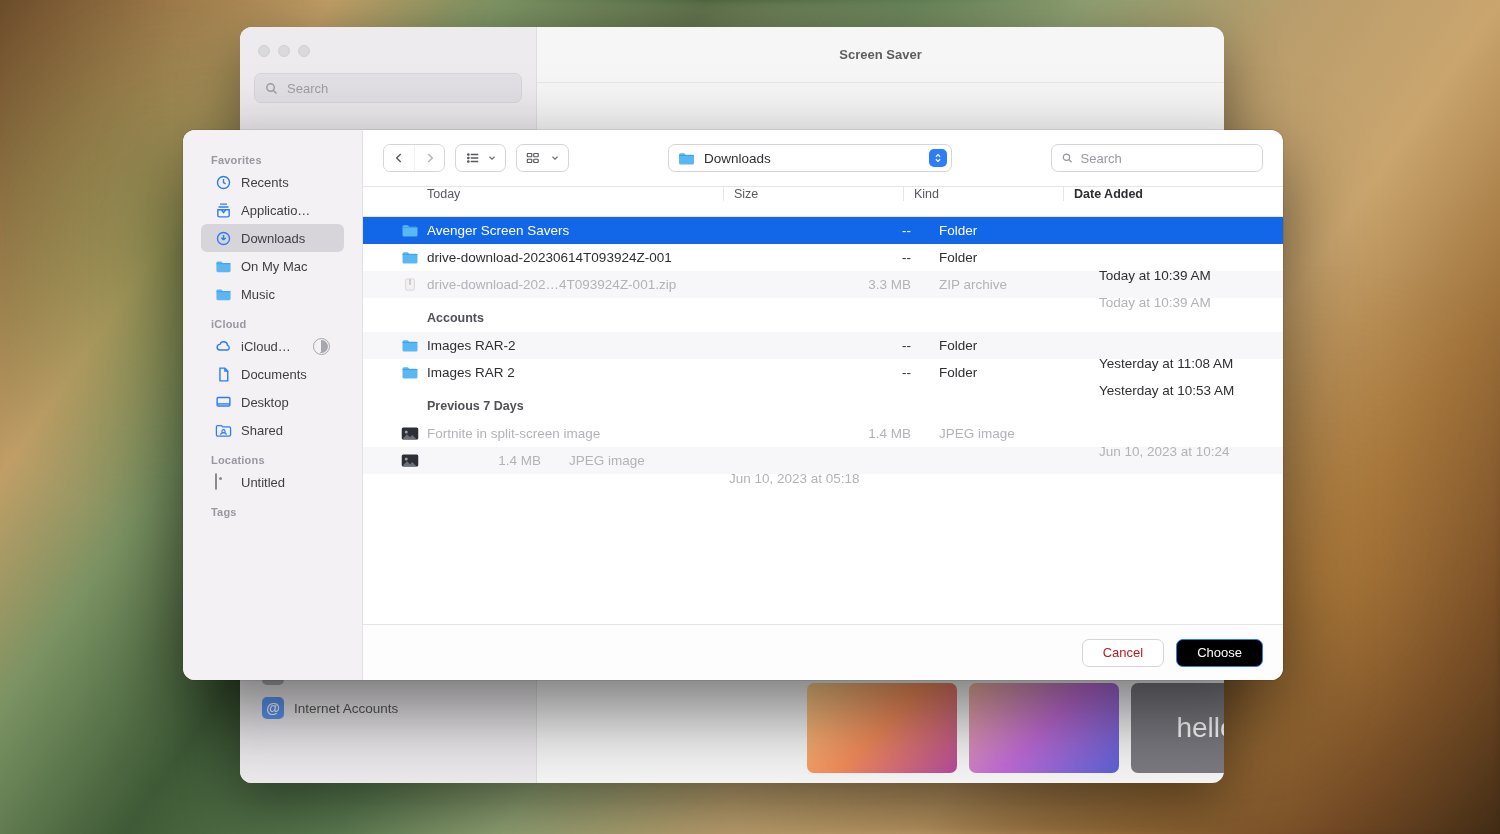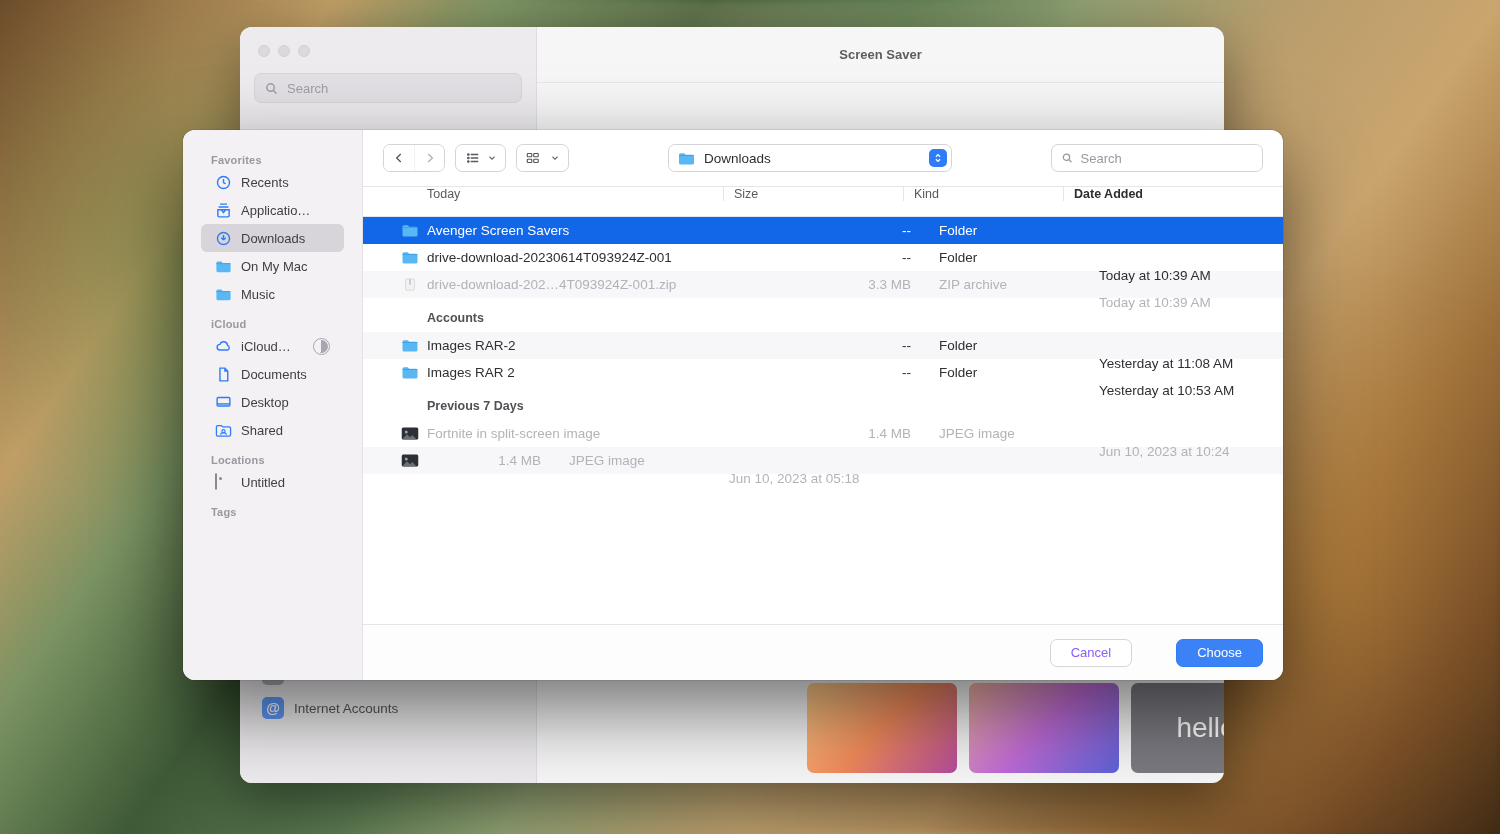--- a/index.html
+++ b/index.html
@@ -177,24 +177,24 @@
 
   .footer {
     height:56px; flex:none;
     display:flex; align-items:center; justify-content:flex-end;
     gap:12px; padding:0 20px;
     border-top:1px solid #e6e4e8;
     background:#fdfdfd;
   }
   .btn {
     height:28px; padding:0 20px; border-radius:7px;
-    font-size:13px; border:1px solid #d6d4d9; background:#fff; color:#8b5cf6;
+    font-size:13px; border:1px solid #d6d4d9; background:#fff; color:#b91c1c;
     display:flex;align-items:center;justify-content:center; cursor:default;
   }
-  .btn.primary { background:#3b82f6; border-color:#2f7df6; color:#fff;margin-left:32px; }
+  .btn.primary { background:#000000; border-color:#2f7df6; color:#fff; }
 
 </style>
 </head>
 <body>
 <div class="bg-noise"></div>
 
 <div class="settings-window">
   <div class="settings-sidebar">
     <div class="traffic">
       <span></span>

